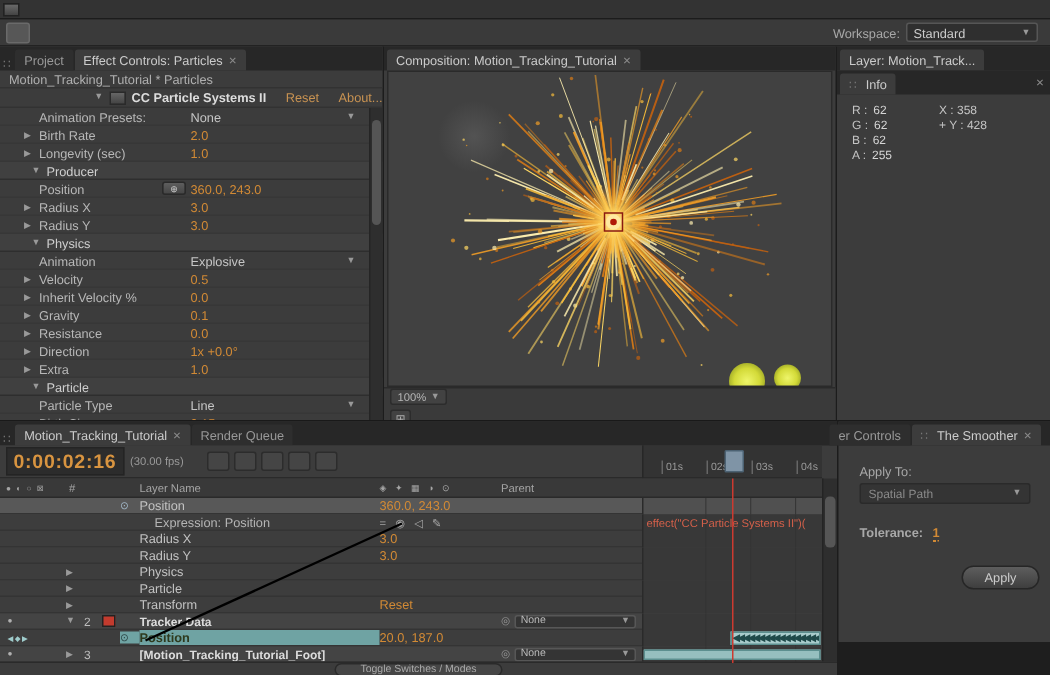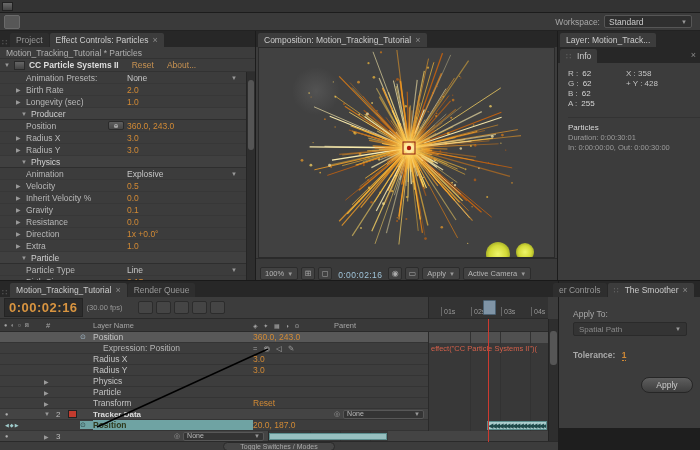--- a/index.html
+++ b/index.html
@@ -24,21 +24,21 @@
   
   .tabstrip{height:16px;background:#272727;display:flex;align-items:flex-end;gap:1px;padding-left:2px;position:relative;}
   .tab{height:14px;display:flex;align-items:center;gap:4px;padding:0 6px;background:#2e2e2e;color:#999;font-size:8.5px;white-space:nowrap;border-radius:2px 2px 0 0;overflow:hidden;}
   .tab.active{background:#3c3c3c;color:#cccccc;}
   .close{color:#8a8a8a;font-size:9px;line-height:8px;}
   .grip{color:#777;font-size:8px;margin-right:2px;}
 
   
   #left{position:absolute;left:0;top:31px;width:256px;height:249px;background:#3c3c3c;border-right:1px solid #1c1c1c;overflow:hidden;}
   #ec-ref{height:12px;line-height:12px;padding-left:6px;color:#b0b0b0;font-size:8.5px;border-bottom:1px solid #323232;background:#3c3c3c;}
-  #ec-title{height:13px;display:flex;align-items:center;gap:4px;padding-left:4px;border-bottom:1px solid #323232;}
+  #ec-title{height:13px;display:flex;align-items:center;gap:4px;padding-left:4px;border-bottom:1px solid #323232;justify-content:flex-end;}
   #ec-title .twirl{font-size:6px;color:#999;}
   #ec-title .fxbox{width:11px;height:9px;background:linear-gradient(#666,#444);border:1px solid #2a2a2a;flex:none;}
   #ec-title .name{color:#dddddd;font-weight:bold;font-size:8.5px;}
   #ec-title .lnk{color:#c99352;margin-left:9px;font-size:8.5px;}
   .ec-rows{position:relative;}
   .ec-row{height:12px;display:flex;align-items:center;padding-left:16px;border-bottom:1px solid #373737;color:#b8b8b8;}
   .ec-row .twirl{width:10px;font-size:6px;color:#999;flex:none;}
   .ec-row .ec-label{width:82px;font-size:8.5px;overflow:hidden;white-space:nowrap;flex:none;}
   .ec-row .ec-value{color:#d28a35;font-size:8.5px;display:flex;align-items:center;gap:3px;white-space:nowrap;}
   .ec-row .dd{margin-left:auto;margin-right:18px;font-size:6px;color:#999;}
@@ -46,21 +46,21 @@
   .ec-row.header{padding-left:21px;background:#404040;border-bottom:1px solid #2e2e2e;}
   .ec-row.header .ec-label{color:#cfcfcf;width:auto;}
   .pickbtn{width:16px;height:9px;background:linear-gradient(#5e5e5e,#464646);border:1px solid #2a2a2a;border-radius:2px;color:#ccc;font-size:6px;display:flex;align-items:center;justify-content:center;flex:none;}
   #ec-scroll{position:absolute;right:0;top:41px;width:9px;bottom:0;background:#2e2e2e;border-left:1px solid #252525;}
   #ec-scroll .thumb{position:absolute;left:1px;right:1px;top:8px;height:70px;background:#555;border-radius:3px;}
 
   
   #comp{position:absolute;left:256px;top:31px;width:302px;height:249px;background:#3c3c3c;border-right:1px solid #1c1c1c;}
   #viewer{position:absolute;left:2px;top:16px;right:2px;bottom:22px;background:#414141;border:1px solid #2a2a2a;overflow:hidden;}
   #viewer svg{position:absolute;left:0;top:0;}
-  #comp-bar{position:absolute;left:0;bottom:0;right:0;height:22px;background:#3a3a3a;border-top:1px solid #2a2a2a;display:flex;align-items:flex-end;gap:3px;padding:0 4px;font-size:7.5px;color:#b5b5b5;}
+  #comp-bar{position:absolute;left:0;bottom:0;right:0;height:22px;background:#3a3a3a;border-top:1px solid #2a2a2a;display:flex;align-items:flex-start;gap:3px;padding:0 4px;font-size:7.5px;color:#b5b5b5;flex-direction:column;}
   .cb-dd{height:13px;background:#424242;border:1px solid #2c2c2c;border-radius:2px;display:flex;align-items:center;gap:3px;padding:0 4px;white-space:nowrap;}
   .cb-btn{width:14px;height:13px;background:#424242;border:1px solid #2c2c2c;border-radius:2px;display:flex;align-items:center;justify-content:center;color:#aaa;font-size:8px;flex:none;}
   #cb-time{color:#9fc3d8;font-size:8.5px;padding:0 3px;letter-spacing:0.4px;}
 
   
   #rightcol{position:absolute;left:558px;top:31px;width:142px;height:249px;background:#383838;display:flex;flex-direction:column;}
   #info-panel{flex:1;background:#3c3c3c;display:flex;flex-direction:column;}
   #info-body{padding:6px 0 0 10px;font-size:8px;color:#c4c4c4;}
   .info-cols{display:flex;}
   .rgba{width:58px;line-height:10px;}
@@ -785,25 +785,20 @@
           <div><span>R :</span><span class="val">62</span></div>
               <div><span>G :</span><span class="val">62</span></div>
               <div><span>B :</span><span class="val">62</span></div>
               <div><span>A :</span><span class="val">255</span></div>
         </div>
         <div class="xy">
           <div>X : 358</div>
           <div>+ Y : 428</div>
         </div>
       </div>
-      <div class="info-lines">
-        <div class="src">Particles</div>
-        <div>Duration: 0:00:30:01</div>
-        <div>In: 0:00:00:00, Out: 0:00:30:00</div>
-      </div>
     </div>
   </div>
 </div>
 
 <div id="timeline">
   <div class="tabstrip">
     <span class="grip">∷</span>
     <div class="tab active">
       <span>Motion_Tracking_Tutorial</span>
       <span class="close">×</span>
@@ -1013,20 +1008,21 @@
         <span class="c-graph">
           <span class="g-inner">◀◀◀◀◀◀◀◀◀◀◀◀◀◀◀◀◀◀◀◀</span>
         </span>
       </div>
         <div class="tl-row layer bar">
         <span class="c-av">●</span>
         <span class="c-twirl">▶</span>
         <span class="c-num">3</span>
         <span class="c-swatch empty"></span>
         <span class="c-icon empty"></span>
+        <span class="c-name">[Motion_Tracking_Tutorial_Foot]</span>
         <span class="c-mid empty"></span>
         <span class="c-parent-wrap">
           <span class="pw">◎</span>
           <span class="c-parent">
             <span>None</span>
             <span class="caret">▼</span>
           </span>
         </span>
         <span class="c-graph">
           

